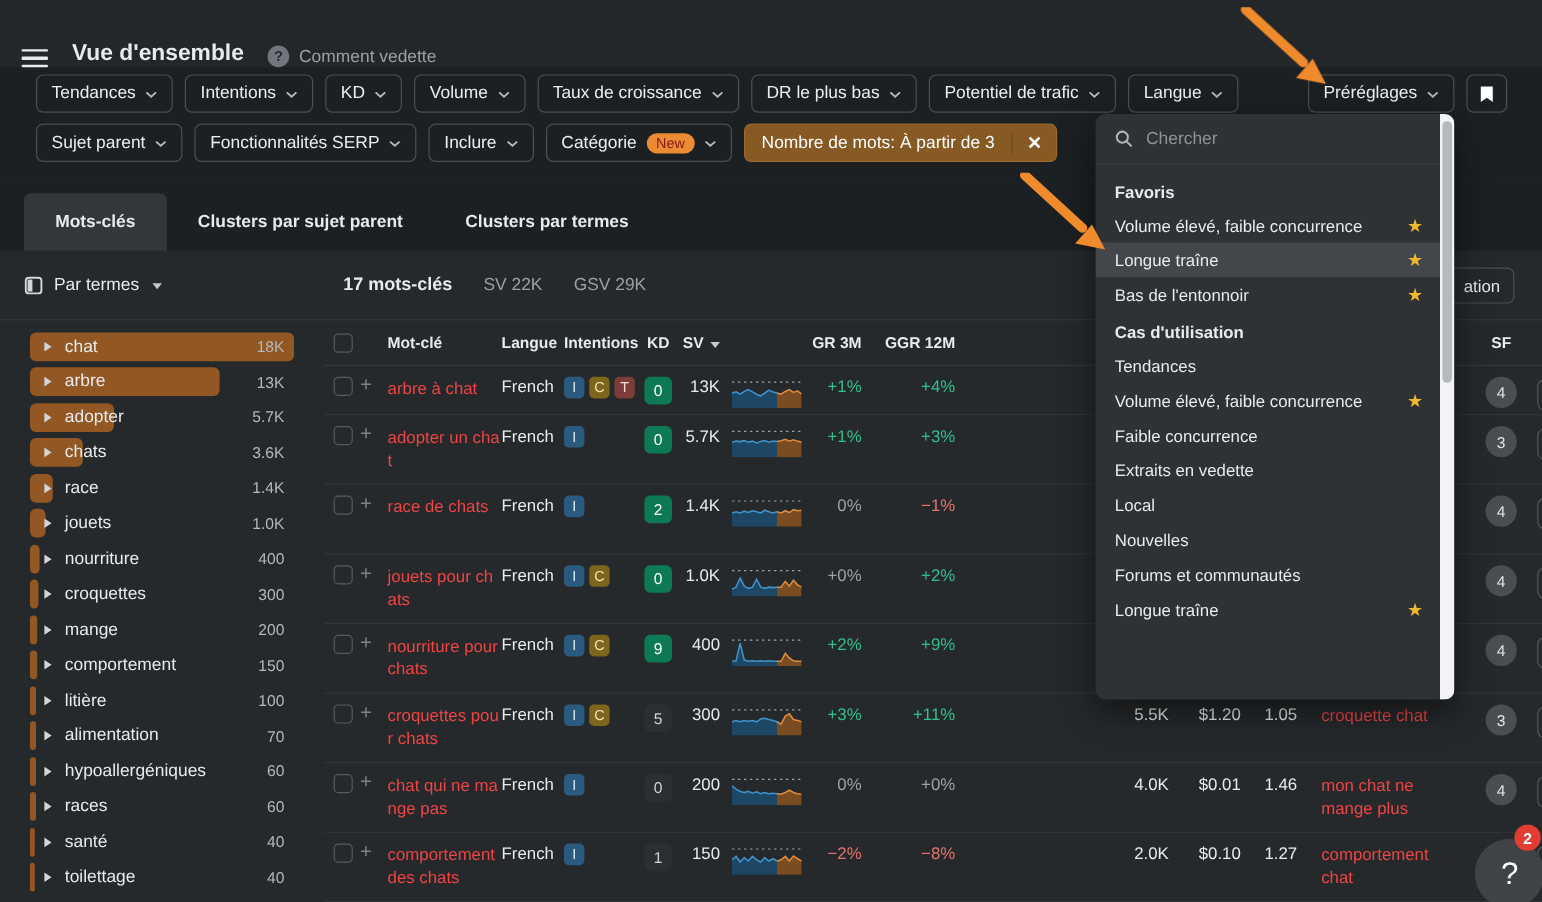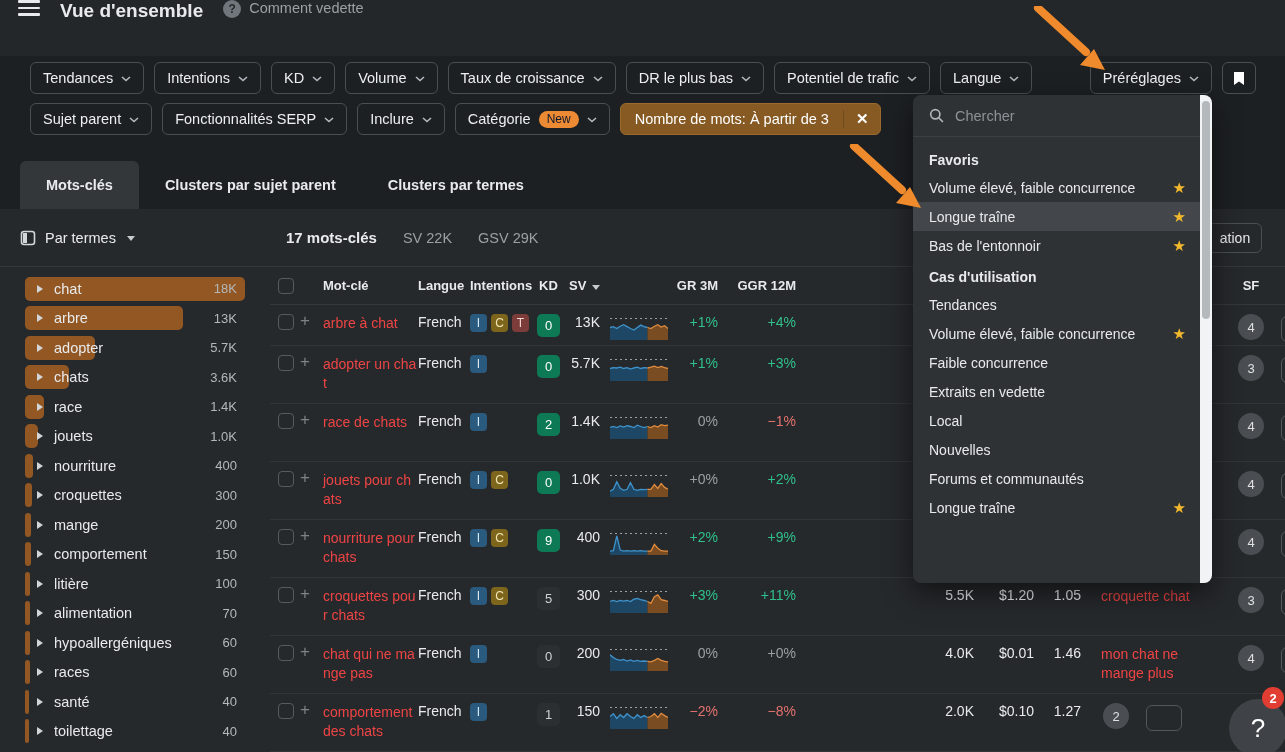--- a/index.html
+++ b/index.html
@@ -1,32 +1,32 @@
 <!DOCTYPE html>
 <html><head>
 <meta charset="utf-8">
 <style>
 *{margin:0;padding:0;box-sizing:border-box}
 html,body{width:1285px;height:752px;overflow:hidden;background:#26292c;
   font-family:"Liberation Sans",sans-serif;color:#e8eaec;font-size:14px}
-.topbar{height:56px;background:#242729;display:flex;align-items:flex-start;padding:0 18px}
+.topbar{height:56px;background:#242729;display:flex;align-items:flex-end;padding:0 18px}
 .hamburger{width:22px;display:flex;flex-direction:column;gap:4px;cursor:pointer}
 .hamburger span{display:block;height:2.5px;background:#e8eaec;border-radius:1px}
 .page-title{font-size:19px;font-weight:bold;margin-left:20px}
 .help-circ{width:18px;height:18px;border-radius:50%;background:#70767c;color:#26292c;
   font-size:12px;font-weight:bold;display:flex;align-items:center;justify-content:center;margin-left:20px}
 .help-link{color:#9aa0a4;margin-left:8px;font-size:14.5px}
 .filterbar{background:#1d2023;padding:6px 29px 12px 30px}
 .frow{display:flex;align-items:center;gap:10px}
 .frow+.frow{margin-top:9px}
 .fbtn{display:inline-flex;align-items:center;gap:8px;height:32px;padding:0 12px;
   background:transparent;border:1px solid #4a4f53;border-radius:6px;color:#eceef0;
   font-size:14.5px;font-family:inherit;cursor:pointer;white-space:nowrap}
 .fbtn .chev{color:#b5bac0;margin-top:2px}
-.new-badge{background:#ed8b35;color:#0f172a;font-size:12px;padding:1.5px 8px;border-radius:9px}
+.new-badge{background:#ed8b35;color:#7f1d1d;font-size:12px;padding:1.5px 8px;border-radius:9px}
 .spacer{flex:1}
 .chip{display:inline-flex;align-items:center;height:32px;background:#875a24;border:1px solid #9a6a2e;
   border-radius:6px;overflow:hidden;color:#fff;font-size:14.5px;cursor:pointer}
 .chip .lbl{display:flex;align-items:center;padding:0 14px}
 .chip .x{display:flex;align-items:center;padding:0 12px;border-left:1px solid #6f4a1e;font-size:15px;font-weight:bold}
 .iconbtn{width:34px;height:32px;border:1px solid #4a4f53;border-radius:6px;background:transparent;
   display:flex;align-items:center;justify-content:center;cursor:pointer}
 .tabsbar{background:#1d2023;display:flex;align-items:flex-end;padding:0 0 0 20px;height:62px}
 .tab{height:48px;display:flex;align-items:center;padding:0 26px;font-weight:bold;font-size:14.5px;
   color:#e8eaec;cursor:pointer;border-radius:6px 6px 0 0}
@@ -602,20 +602,21 @@
               <polyline points="0.0,13.5 3.4,10.7 6.8,15.4 10.2,11.7 13.6,14.5 17.1,10.7 20.5,13.5 23.9,15.4 27.3,11.7 30.7,14.5 34.1,12.6 37.5,14.5" fill="none" stroke="#3f93cc" stroke-width="1.3"></polyline>
               <polygon points="37.5,26 37.5,14.5 40.9,13.5 44.4,10.7 47.8,14.5 51.2,10.3 54.6,12.6 58.0,14.5 58.0,26" fill="#7a4c21"></polygon>
               <polyline points="37.5,14.5 40.9,13.5 44.4,10.7 47.8,14.5 51.2,10.3 54.6,12.6 58.0,14.5" fill="none" stroke="#e08b3e" stroke-width="1.3"></polyline>
               <line x1="0" y1="4.5" x2="58" y2="4.5" stroke="#9aa0a6" stroke-width="1" stroke-dasharray="2,3"></line>
             </svg></div>
     <div class="c-gr neg">−2%</div>
     <div class="c-ggr neg">−8%</div>
     <div class="c-gv">2.0K</div>
     <div class="c-cpc">$0.10</div>
     <div class="c-cps">1.27</div>
+    <div class="c-parent"><a class="parent-link">comportement chat</a></div>
     <div class="c-sf">
             <span class="sfbadge">2</span>
           </div>
     <div class="c-act"><button class="actbtn"></button></div>
   </div>
       </div>
   </main>
 </div>
 
 <div class="dropdown">

